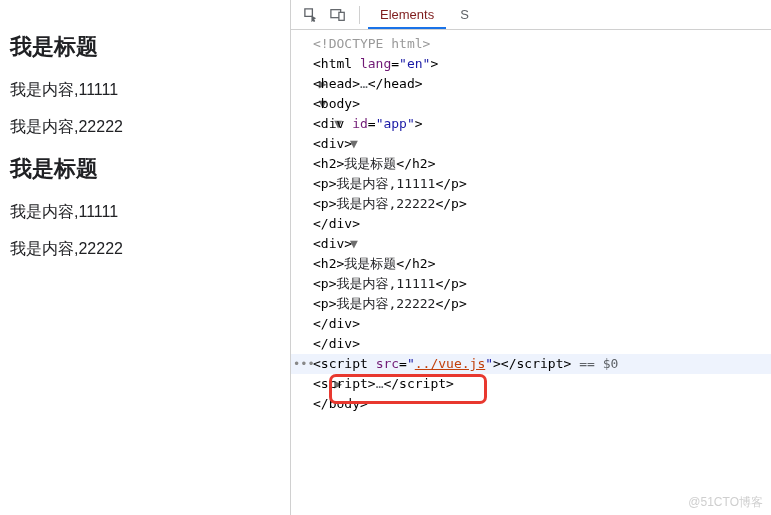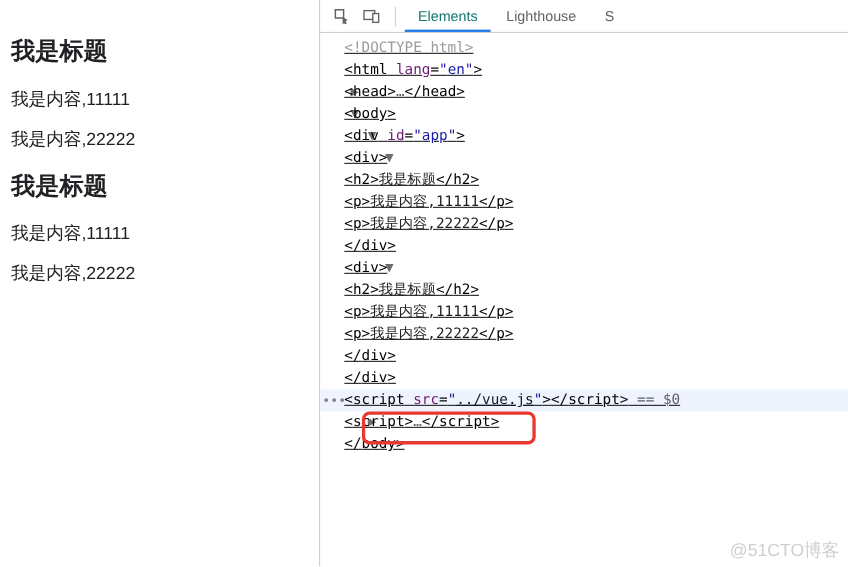--- a/index.html
+++ b/index.html
@@ -61,67 +61,67 @@
     margin: 0 6px;
   }
   .dt-tab {
     padding: 6px 12px 5px 12px;
     font-size: 13px;
     color: #5f6368;
     cursor: pointer;
     border-bottom: 2px solid transparent;
   }
   .dt-tab.active {
-    color: #0f766e;
+    color: #7f1d1d;
     border-bottom: 2px solid #1a73e8;
   }
   .dt-body {
     flex: 1;
     font-family: Consolas, Menlo, monospace;
     font-size: 13px;
     color: #202124;
     padding: 4px 0 0 0;
     line-height: 20px;
     position: relative;
     overflow: hidden;
   }
-  .line { white-space: pre; padding: 0 16px 0 12px; text-decoration: underline; }
+  .line { white-space: pre; padding: 0 16px 0 12px; }
   .line.hl { background: #eef3fd; }
   .arrow {
     display: inline-block;
     width: 10px;
     color: #6e6e6e;
   }
   .c-doctype { color: #9a9a9a; }
   .c-tag { color: #000000; }
   .c-attr { color: #701a75; }
   .c-val { color: #1a1aa6; }
   .c-text { color: #202124; }
   .c-dots { color: #5f6368; }
-  .c-link { color: #0f172a; text-decoration: underline; }
+  .c-link { color: #c2410c; text-decoration: underline; }
   .c-eq { color: #5f6368; }
   .gutter-dots {
     position: absolute;
     left: 2px;
     color: #888;
     font-size: 12px;
     line-height: 20px;
   }
   .highlight-box {
     border: 3px solid #e8382f;
     border-radius: 7px;
     position: absolute;
     pointer-events: none;
   }
   .watermark {
     position: absolute;
     right: 8px;
     bottom: 4px;
     color: #cfcfcf;
-    font-size: 16px;
+    font-size: 12px;
     font-family: Arial, sans-serif;
   }
 </style>
 </head>
 <body>
 
 <div class="container">
 
   <div class="page-pane">
     <h2>我是标题</h2>
@@ -141,21 +141,20 @@
           </svg>
       </div>
       <div class="dt-icon">
         <svg width="16" height="14" viewBox="0 0 18 14">
             <rect x="1" y="1" width="11" height="9" fill="none" stroke="#5f6368" stroke-width="1.4"></rect>
             <rect x="10" y="4" width="6" height="9" fill="#fff" stroke="#5f6368" stroke-width="1.4"></rect>
           </svg>
       </div>
       <div class="dt-sep"></div>
       <div class="dt-tab active">Elements</div>
-      <div class="dt-tab">Lighthouse</div>
       <div class="dt-tab">S</div>
     </div>
 
     <div class="dt-body">
       <div class="line"><span class="arrow"> </span><span class="c-doctype">&lt;!DOCTYPE html&gt;</span></div>
 
       <div class="line"><span class="arrow"> </span><span class="c-tag">&lt;<span>html</span></span> <span class="c-attr">lang</span><span class="c-tag">=</span><span class="c-val">"<span>en</span>"</span><span class="c-tag">&gt;</span></div>
 
       <div class="line"><span class="arrow">  ▶</span><span class="c-tag">&lt;<span>head</span>&gt;</span><span class="c-dots">…</span><span class="c-tag">&lt;/<span>head</span>&gt;</span></div>
 

